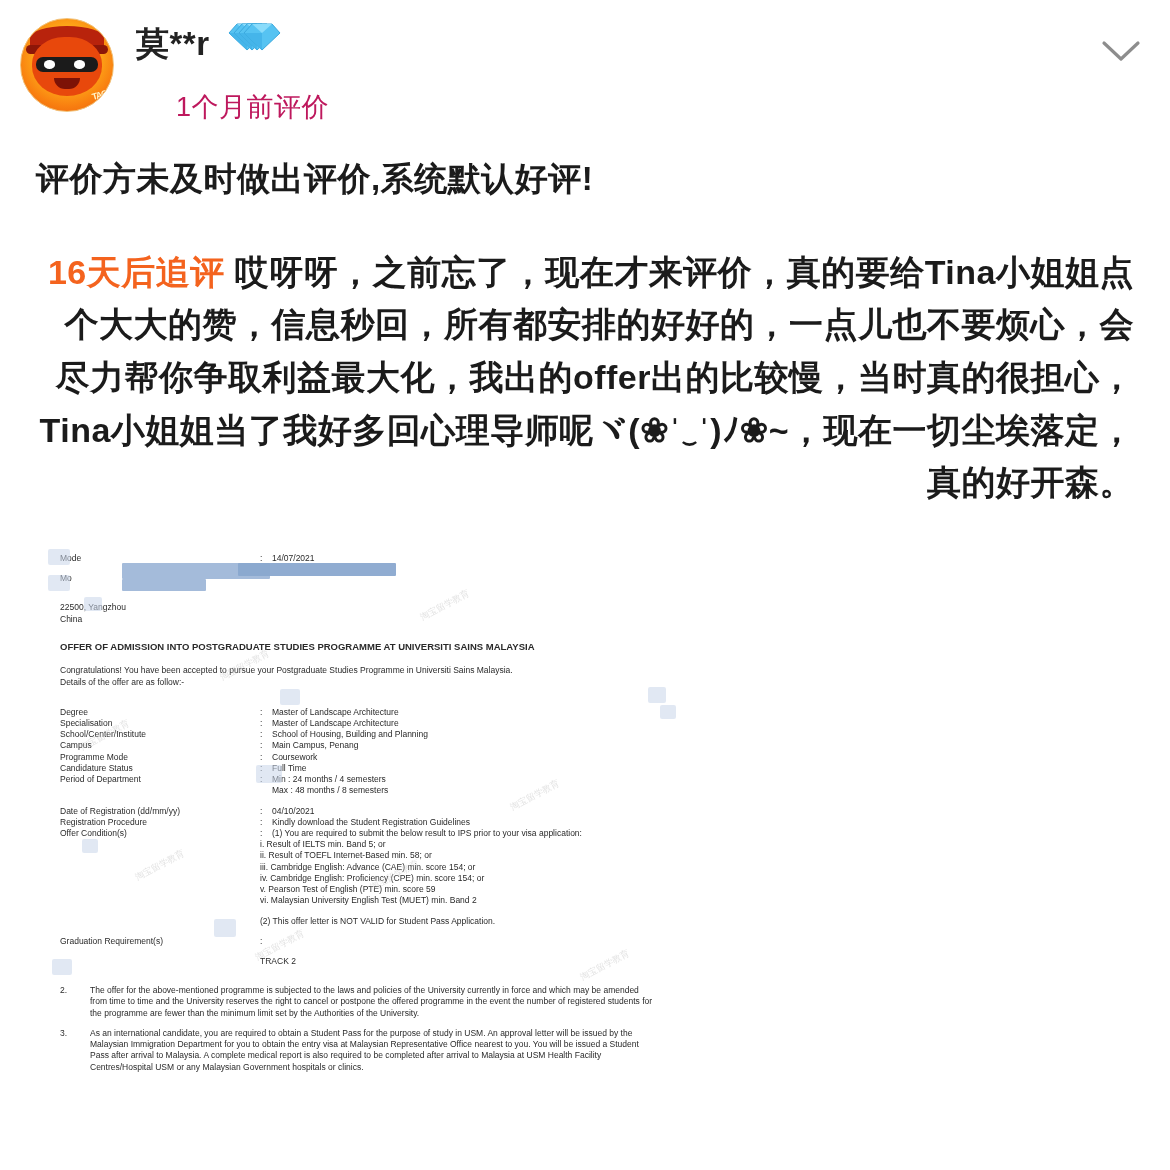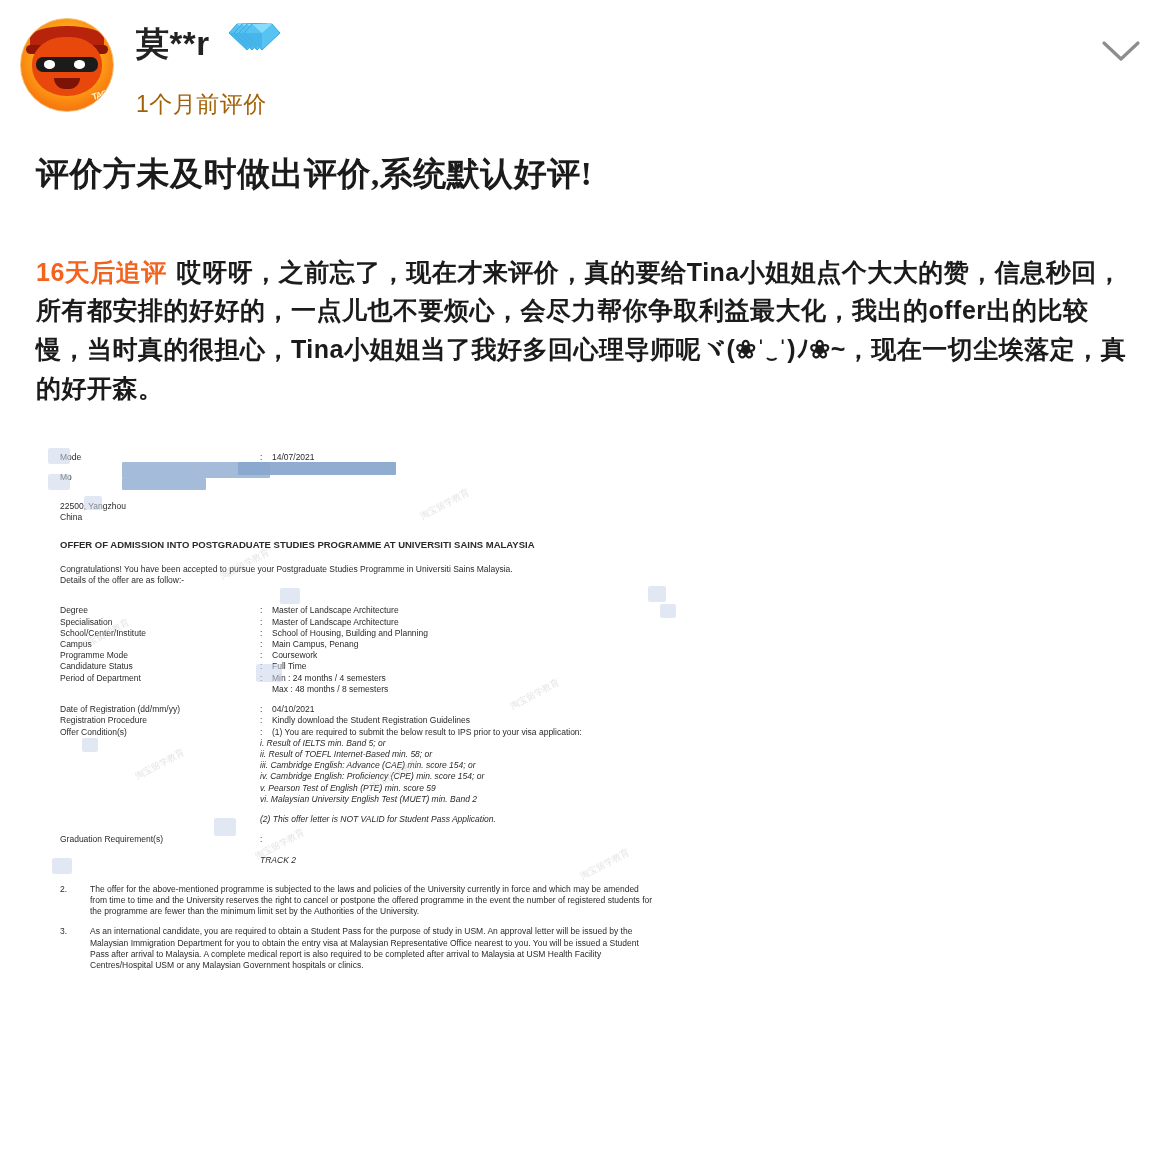--- a/index.html
+++ b/index.html
@@ -121,24 +121,25 @@
     align-items: center;
     gap: 5px;
     margin-left: 12px;
   }
   .diamond {
     width: 0;
     height: 0;
   }
   .diamond svg { display: block; }
   .review-time {
-    font-size: 23px;
-    color: #a16207;
+    font-size: 27px;
+    color: #be185d;
     margin-top: 22px;
     letter-spacing: 0.5px;
+    margin-left: 40px;
   }
 
   .chevron-btn {
     position: absolute;
     right: 26px;
     top: 28px;
     width: 46px;
     height: 46px;
     display: flex;
     align-items: center;
@@ -151,29 +152,29 @@
   .review-body {
     padding: 0 36px;
     margin-top: 32px;
   }
   .auto-praise {
     font-size: 33px;
     font-weight: bold;
     color: #1b1b1b;
     line-height: 1.35;
     letter-spacing: 0.5px;
-    font-family: Liberation Serif, serif;
   }
   .followup {
-    margin-top: 56px;
-    font-size: 25px;
+    margin-top: 44px;
+    font-size: 34px;
     font-weight: bold;
     line-height: 1.55;
     color: #1b1b1b;
     letter-spacing: 0.5px;
+    text-align: right;
   }
   .followup .tag {
     color: #f4631e;
     font-weight: bold;
     margin-right: 10px;
   }
 
   
   .doc-wrap {
     margin: 30px 0 0 38px;
@@ -198,21 +199,21 @@
   }
   .doc .lbl { width: 200px; flex: 0 0 200px; }
   .doc .sep { width: 12px; flex: 0 0 12px; }
   .doc .val { flex: 1; }
   .doc .title {
     font-weight: bold;
     font-size: 9.5px;
     margin: 16px 0 12px 0;
   }
   .doc .para { margin-bottom: 10px; }
-  .doc .indent { margin-left: 200px; font-style: italic; }
+  .doc .indent { margin-left: 200px; }
   .doc .hang { display: flex; margin-bottom: 9px; }
   .doc .hang .num { width: 30px; flex: 0 0 30px; }
   .doc .italic { font-style: italic; }
   .doc .block { margin-top: 9px; }
   .doc .spacer { height: 9px; }
 
   
   .redact {
     position: absolute;
     background: #9fb7d8;

